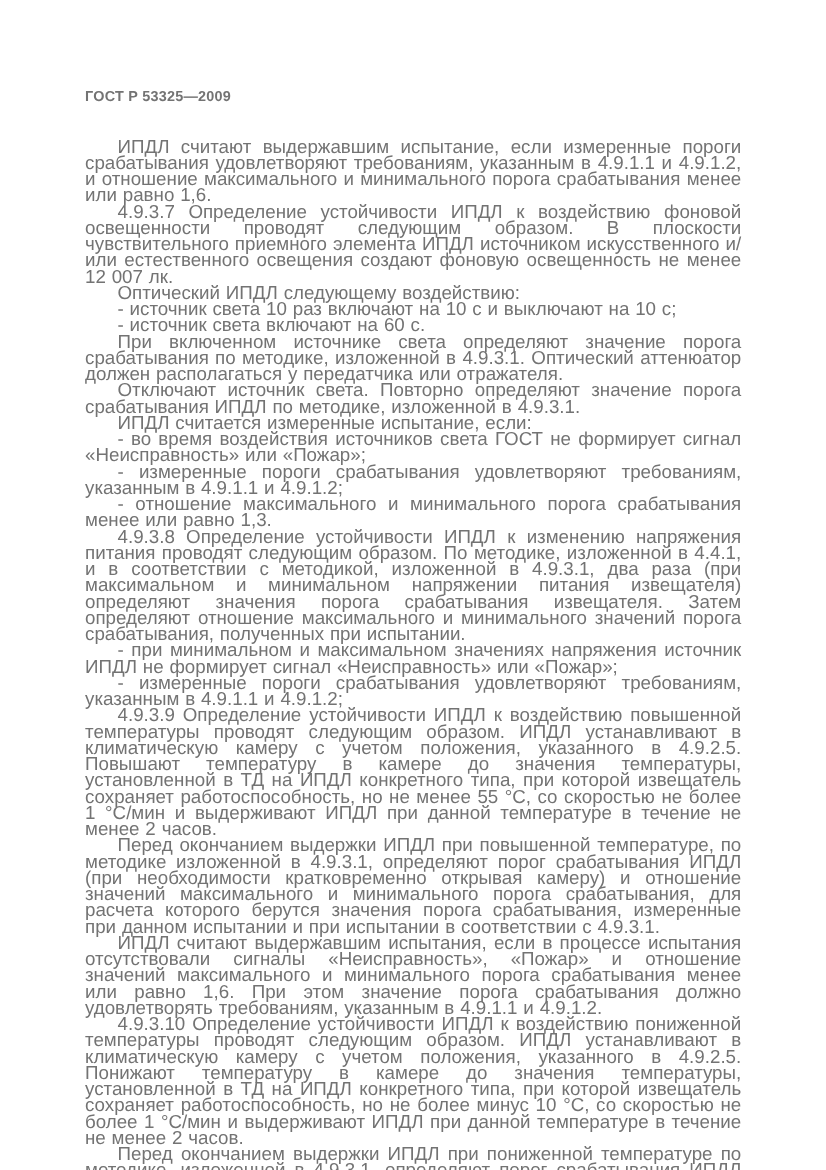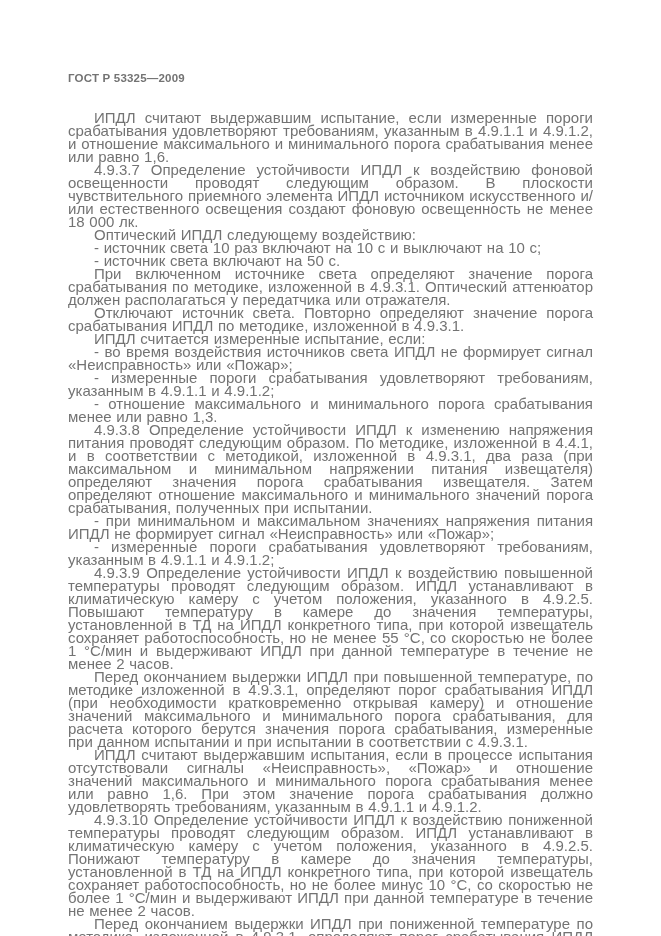--- a/index.html
+++ b/index.html
@@ -41,32 +41,32 @@
   }
 </style>
 </head>
 <body>
 
 <div class="page">
   <div class="doc-header">ГОСТ Р 53325—2009</div>
 
   <div class="doc-body" id="doc-body">
       <p class="para">ИПДЛ считают выдержавшим испытание, если измеренные пороги срабатывания удовлетворяют требованиям, указанным в 4.9.1.1 и 4.9.1.2, и отношение максимального и минимального порога срабатывания менее или равно 1,6.</p>
-      <p class="para">4.9.3.7 Определение устойчивости ИПДЛ к воздействию фоновой освещенности проводят следующим образом. В плоскости чувствительного приемного элемента ИПДЛ источником искусственного и/или естественного освещения создают фоновую освещенность не менее 18 000 лк.</p>
+      <p class="para">4.9.3.7 Определение устойчивости ИПДЛ к воздействию фоновой освещенности проводят следующим образом. В плоскости чувствительного приемного элемента ИПДЛ источником искусственного и/или естественного освещения создают фоновую освещенность не менее 12 007 лк.</p>
       <p class="para">Оптический ИПДЛ следующему воздействию:</p>
       <p class="para">- источник света 10 раз включают на 10 с и выключают на 10 с;</p>
-      <p class="para">- источник света включают на 50 с.</p>
+      <p class="para">- источник света включают на 60 с.</p>
       <p class="para">При включенном источнике света определяют значение порога срабатывания по методике, изложенной в 4.9.3.1. Оптический аттенюатор должен располагаться у передатчика или отражателя.</p>
       <p class="para">Отключают источник света. Повторно определяют значение порога срабатывания ИПДЛ по методике, изложенной в 4.9.3.1.</p>
       <p class="para">ИПДЛ считается измеренные испытание, если:</p>
-      <p class="para">- во время воздействия источников света ИПДЛ не формирует сигнал «Неисправность» или «Пожар»;</p>
+      <p class="para">- во время воздействия источников света ГОСТ не формирует сигнал «Неисправность» или «Пожар»;</p>
       <p class="para">- измеренные пороги срабатывания удовлетворяют требованиям, указанным в 4.9.1.1 и 4.9.1.2;</p>
       <p class="para">- отношение максимального и минимального порога срабатывания менее или равно 1,3.</p>
       <p class="para">4.9.3.8 Определение устойчивости ИПДЛ к изменению напряжения питания проводят следующим образом. По методике, изложенной в 4.4.1, и в соответствии с методикой, изложенной в 4.9.3.1, два раза (при максимальном и минимальном напряжении питания извещателя) определяют значения порога срабатывания извещателя. Затем определяют отношение максимального и минимального значений порога срабатывания, полученных при испытании.</p>
-      <p class="para">- при минимальном и максимальном значениях напряжения питания ИПДЛ не формирует сигнал «Неисправность» или «Пожар»;</p>
+      <p class="para">- при минимальном и максимальном значениях напряжения источник ИПДЛ не формирует сигнал «Неисправность» или «Пожар»;</p>
       <p class="para">- измеренные пороги срабатывания удовлетворяют требованиям, указанным в 4.9.1.1 и 4.9.1.2;</p>
       <p class="para">4.9.3.9 Определение устойчивости ИПДЛ к воздействию повышенной температуры проводят следующим образом. ИПДЛ устанавливают в климатическую камеру с учетом положения, указанного в 4.9.2.5. Повышают температуру в камере до значения температуры, установленной в ТД на ИПДЛ конкретного типа, при которой извещатель сохраняет работоспособность, но не менее 55 °С, со скоростью не более 1 °С/мин и выдерживают ИПДЛ при данной температуре в течение не менее 2 часов.</p>
       <p class="para">Перед окончанием выдержки ИПДЛ при повышенной температуре, по методике изложенной в 4.9.3.1, определяют порог срабатывания ИПДЛ (при необходимости кратковременно открывая камеру) и отношение значений максимального и минимального порога срабатывания, для расчета которого берутся значения порога срабатывания, измеренные при данном испытании и при испытании в соответствии с 4.9.3.1.</p>
       <p class="para">ИПДЛ считают выдержавшим испытания, если в процессе испытания отсутствовали сигналы «Неисправность», «Пожар» и отношение значений максимального и минимального порога срабатывания менее или равно 1,6. При этом значение порога срабатывания должно удовлетворять требованиям, указанным в 4.9.1.1 и 4.9.1.2.</p>
       <p class="para">4.9.3.10 Определение устойчивости ИПДЛ к воздействию пониженной температуры проводят следующим образом. ИПДЛ устанавливают в климатическую камеру с учетом положения, указанного в 4.9.2.5. Понижают температуру в камере до значения температуры, установленной в ТД на ИПДЛ конкретного типа, при которой извещатель сохраняет работоспособность, но не более минус 10 °С, со скоростью не более 1 °С/мин и выдерживают ИПДЛ при данной температуре в течение не менее 2 часов.</p>
       <p class="para">Перед окончанием выдержки ИПДЛ при пониженной температуре по методике, изложенной в 4.9.3.1, определяют порог срабатывания ИПДЛ (при необходимости кратковременно открывая камеру) и отношение значений максимального и минимального порога срабатывания, для расчета которого берутся значения порога срабатывания, измеренные при данном испытании и при испытании в соответствии с 4.9.3.1.</p>
     </div>
 
   <div class="page-number">28</div>
 </div>

